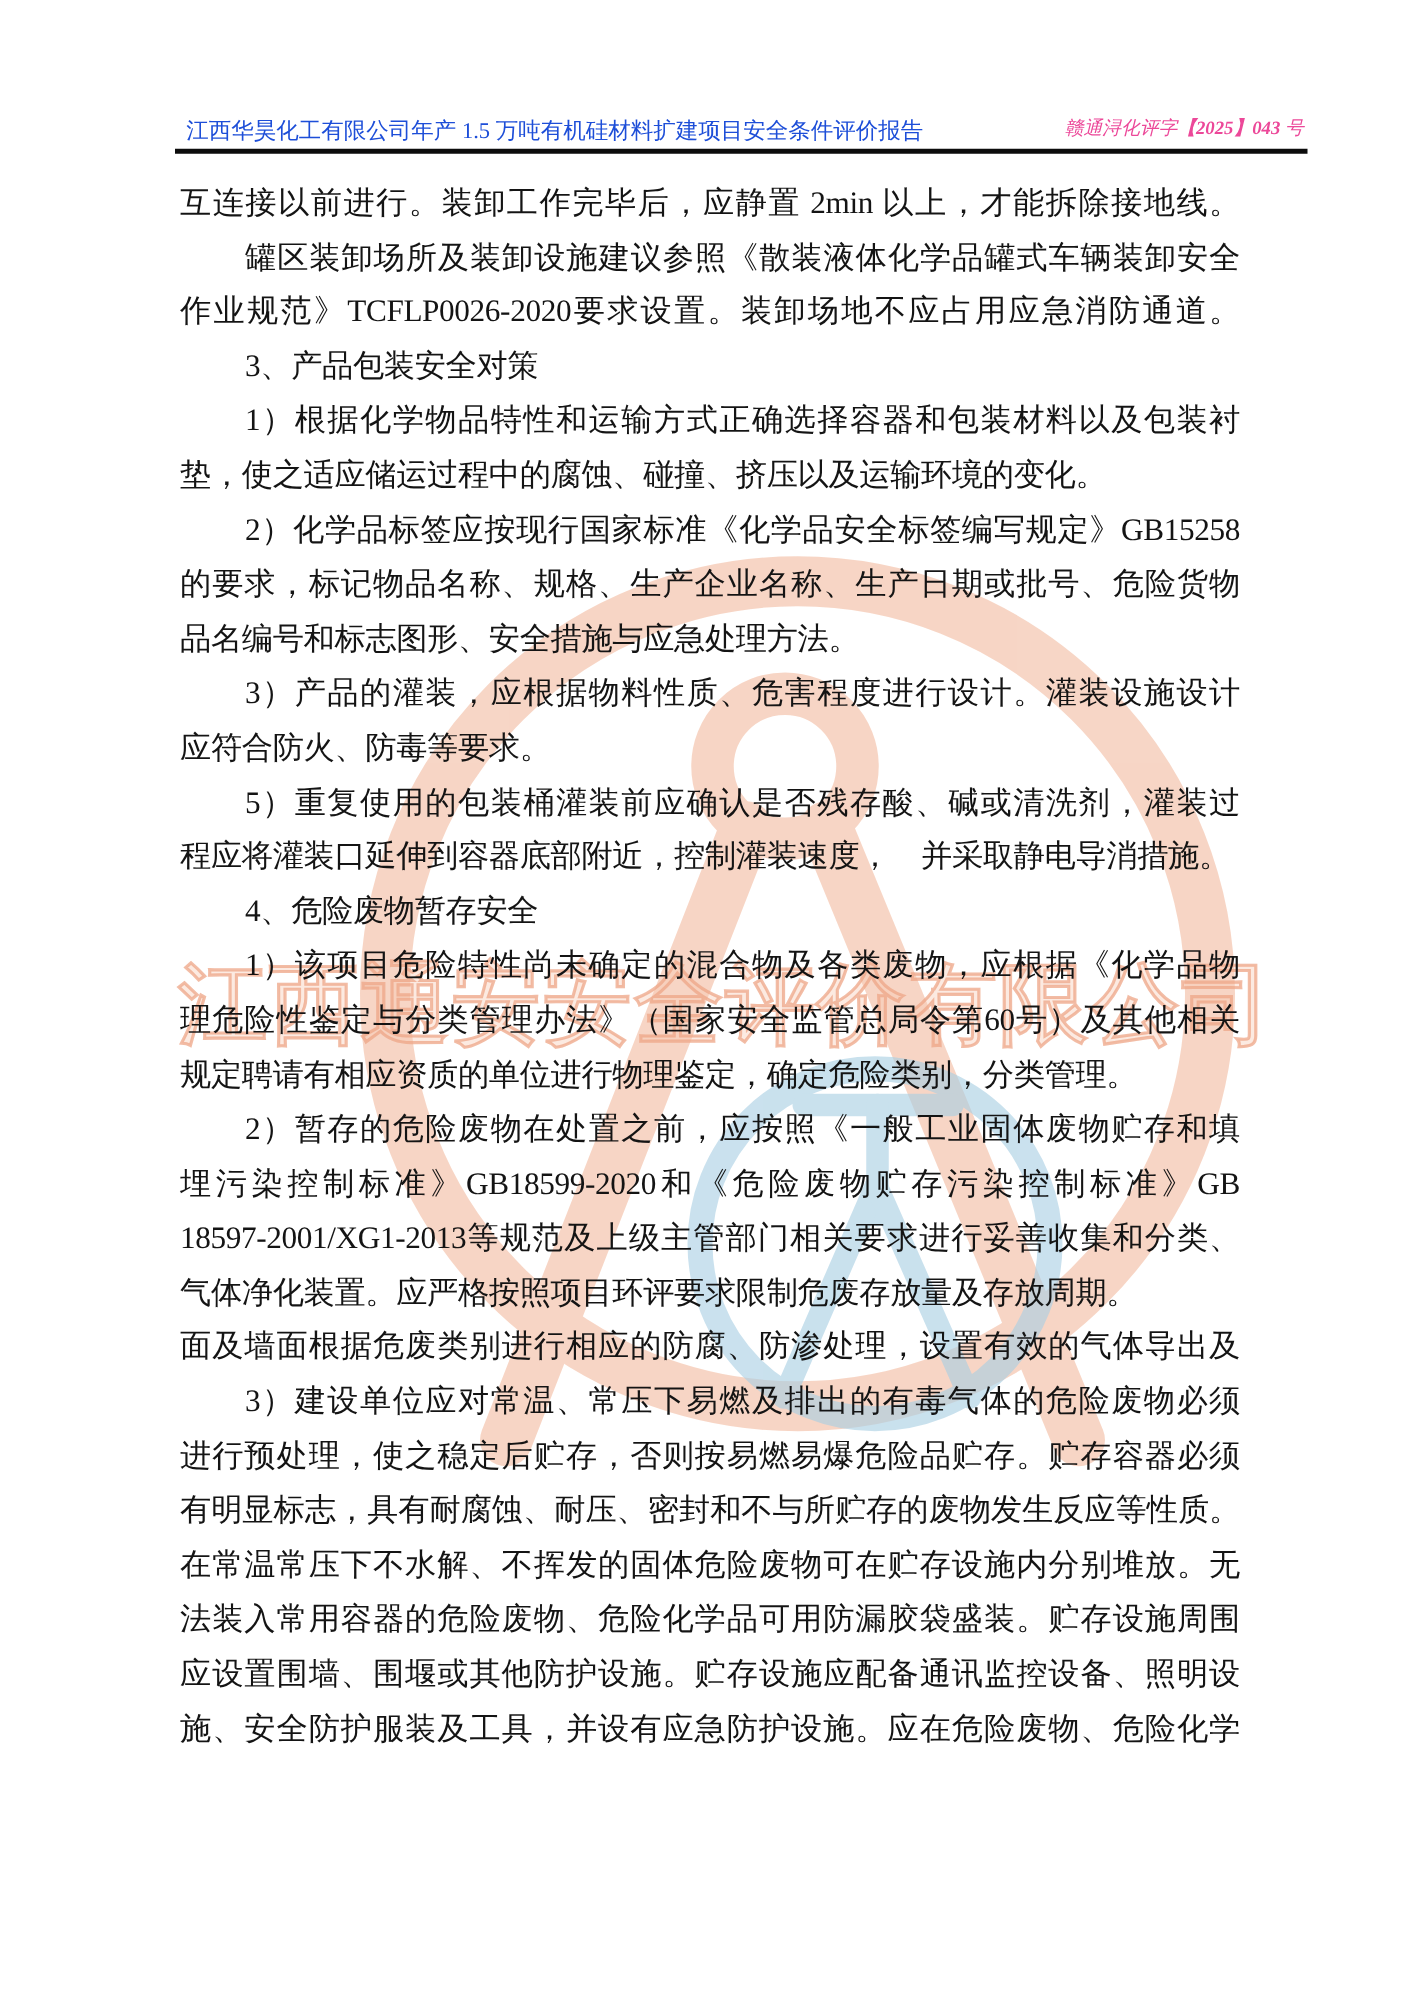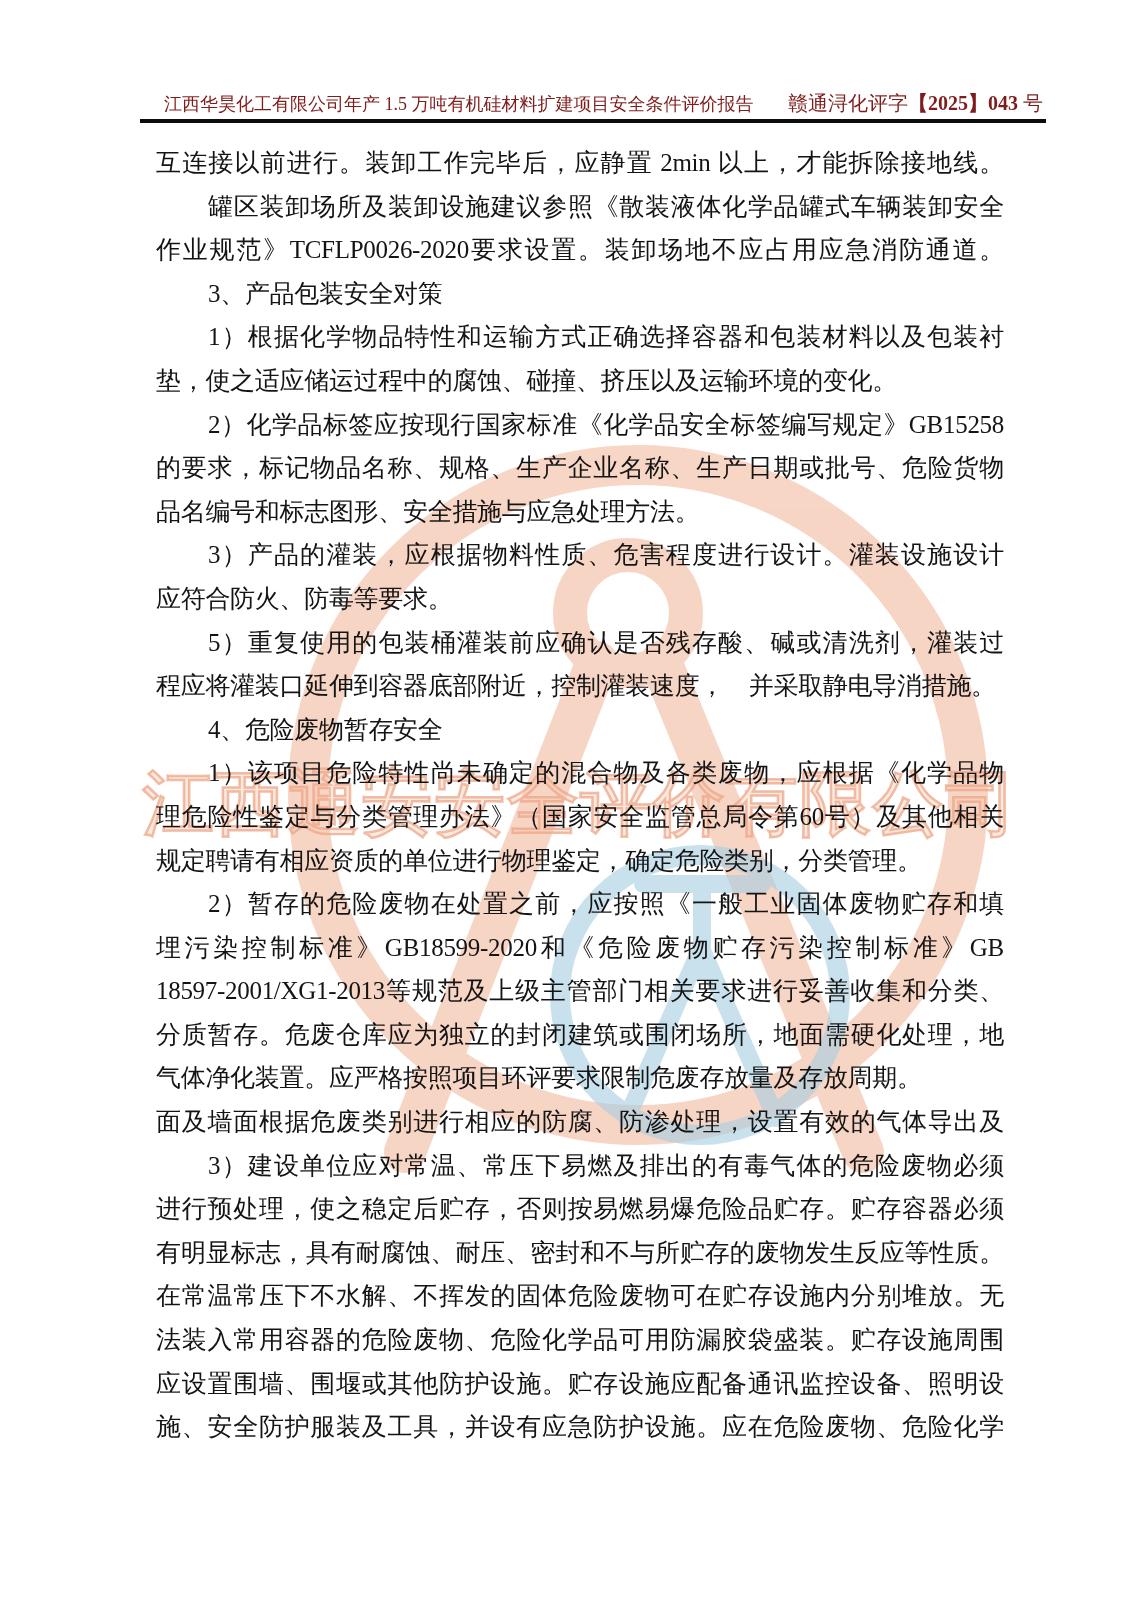--- a/index.html
+++ b/index.html
@@ -18,35 +18,35 @@
     position:absolute;left:142px;top:760px;width:880px;
     font-size:72px;line-height:88px;white-space:nowrap;
     letter-spacing:1px;
     color:rgba(246,200,176,0.38);
     -webkit-text-stroke:2.5px rgba(238,166,135,0.75);
     font-family:"Liberation Serif","DejaVu Serif",serif;
   }
   
   .hdr{position:absolute;left:0;top:0;width:100%;z-index:2;}
   .h-left{
-    position:absolute;left:164px;top:92px;
-    font-size:18px;line-height:24px;white-space:nowrap;color:#7f1d1d;
+    position:absolute;left:149px;top:92px;
+    font-size:18px;line-height:24px;white-space:nowrap;color:#1d4ed8;
   }
   .h-right{
     position:absolute;right:88px;top:90px;
-    font-size:20px;line-height:26px;white-space:nowrap;color:#7f1d1d;
+    font-size:15px;line-height:26px;white-space:nowrap;color:#ec4899;font-style:italic;
   }
   .h-right b{font-weight:bold;}
   .h-rule{
     position:absolute;left:140px;top:119px;width:906px;height:4px;
     background:#0c0c0c;
   }
   
   .doc-body{
-    position:absolute;left:144px;top:141px;width:848px;z-index:2;margin-left:12px;
+    position:absolute;left:144px;top:141px;width:848px;z-index:2;
   }
   .line{
     height:43.6px;line-height:43.6px;
     font-size:25px;letter-spacing:-0.3px;
     white-space:nowrap;color:#141414;
   }
   .line.just{
     white-space:normal;
     text-align:justify;
     text-align-last:justify;
@@ -100,21 +100,20 @@
       <div class="line">应符合防火、防毒等要求。</div>
       <div class="line indent just">5）重复使用的包装桶灌装前应确认是否残存酸、碱或清洗剂，灌装过</div>
       <div class="line">程应将灌装口延伸到容器底部附近，控制灌装速度，　并采取静电导消措施。</div>
       <div class="line indent">4、危险废物暂存安全</div>
       <div class="line indent just">1）该项目危险特性尚未确定的混合物及各类废物，应根据《化学品物</div>
       <div class="line just">理危险性鉴定与分类管理办法》（国家安全监管总局令第60号）及其他相关</div>
       <div class="line">规定聘请有相应资质的单位进行物理鉴定，确定危险类别，分类管理。</div>
       <div class="line indent just">2）暂存的危险废物在处置之前，应按照《一般工业固体废物贮存和填</div>
       <div class="line just">埋污染控制标准》GB18599-2020和《危险废物贮存污染控制标准》GB</div>
       <div class="line just">18597-2001/XG1-2013等规范及上级主管部门相关要求进行妥善收集和分类、</div>
-      <div class="line just">分质暂存。危废仓库应为独立的封闭建筑或围闭场所，地面需硬化处理，地</div>
       <div class="line">气体净化装置。应严格按照项目环评要求限制危废存放量及存放周期。</div>
       <div class="line just">面及墙面根据危废类别进行相应的防腐、防渗处理，设置有效的气体导出及</div>
       <div class="line indent just">3）建设单位应对常温、常压下易燃及排出的有毒气体的危险废物必须</div>
       <div class="line just">进行预处理，使之稳定后贮存，否则按易燃易爆危险品贮存。贮存容器必须</div>
       <div class="line just">有明显标志，具有耐腐蚀、耐压、密封和不与所贮存的废物发生反应等性质。</div>
       <div class="line just">在常温常压下不水解、不挥发的固体危险废物可在贮存设施内分别堆放。无</div>
       <div class="line just">法装入常用容器的危险废物、危险化学品可用防漏胶袋盛装。贮存设施周围</div>
       <div class="line just">应设置围墙、围堰或其他防护设施。贮存设施应配备通讯监控设备、照明设</div>
       <div class="line just">施、安全防护服装及工具，并设有应急防护设施。应在危险废物、危险化学</div>
     </main>

